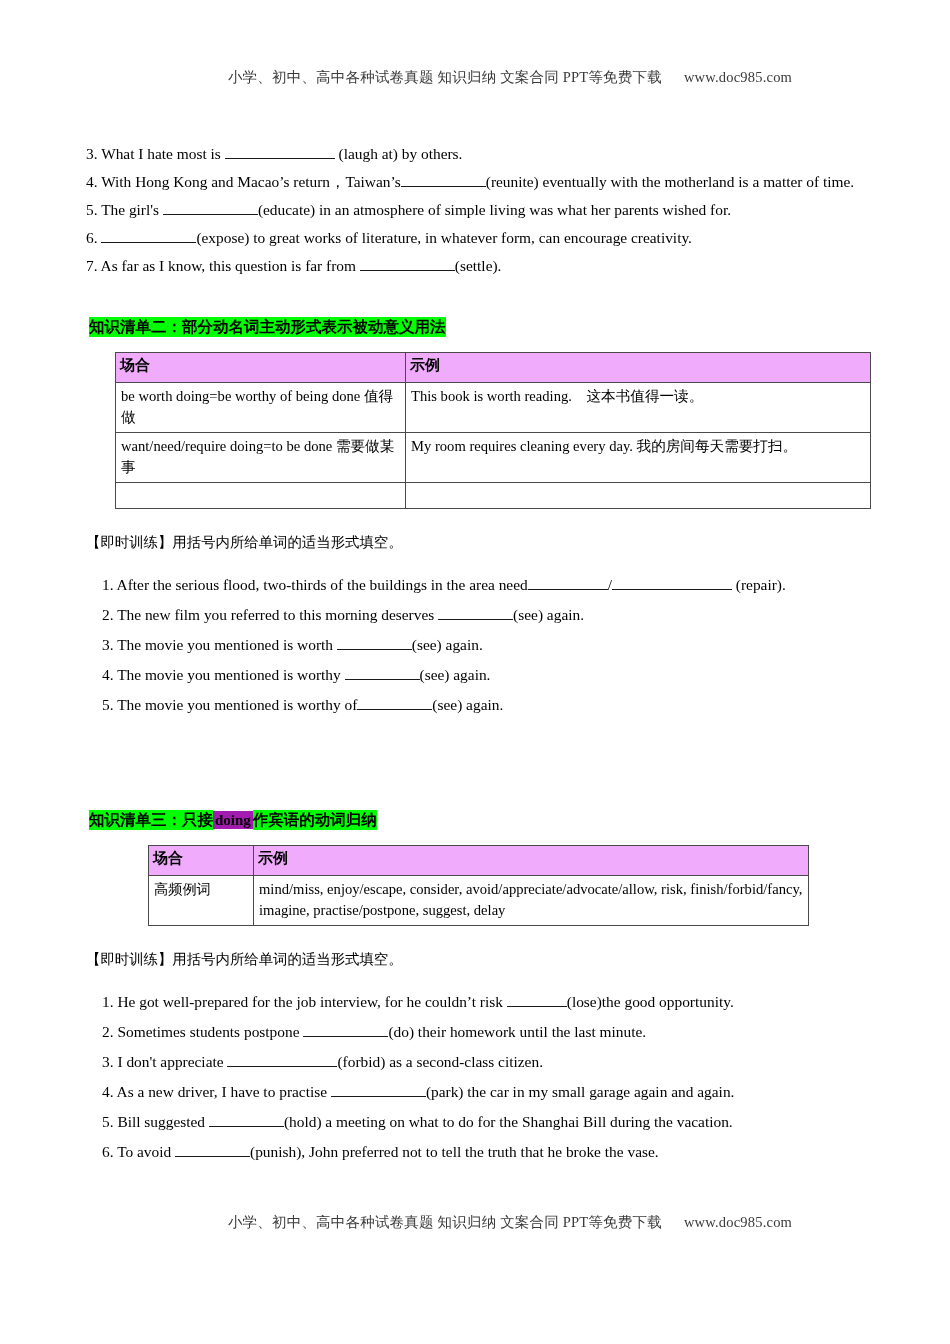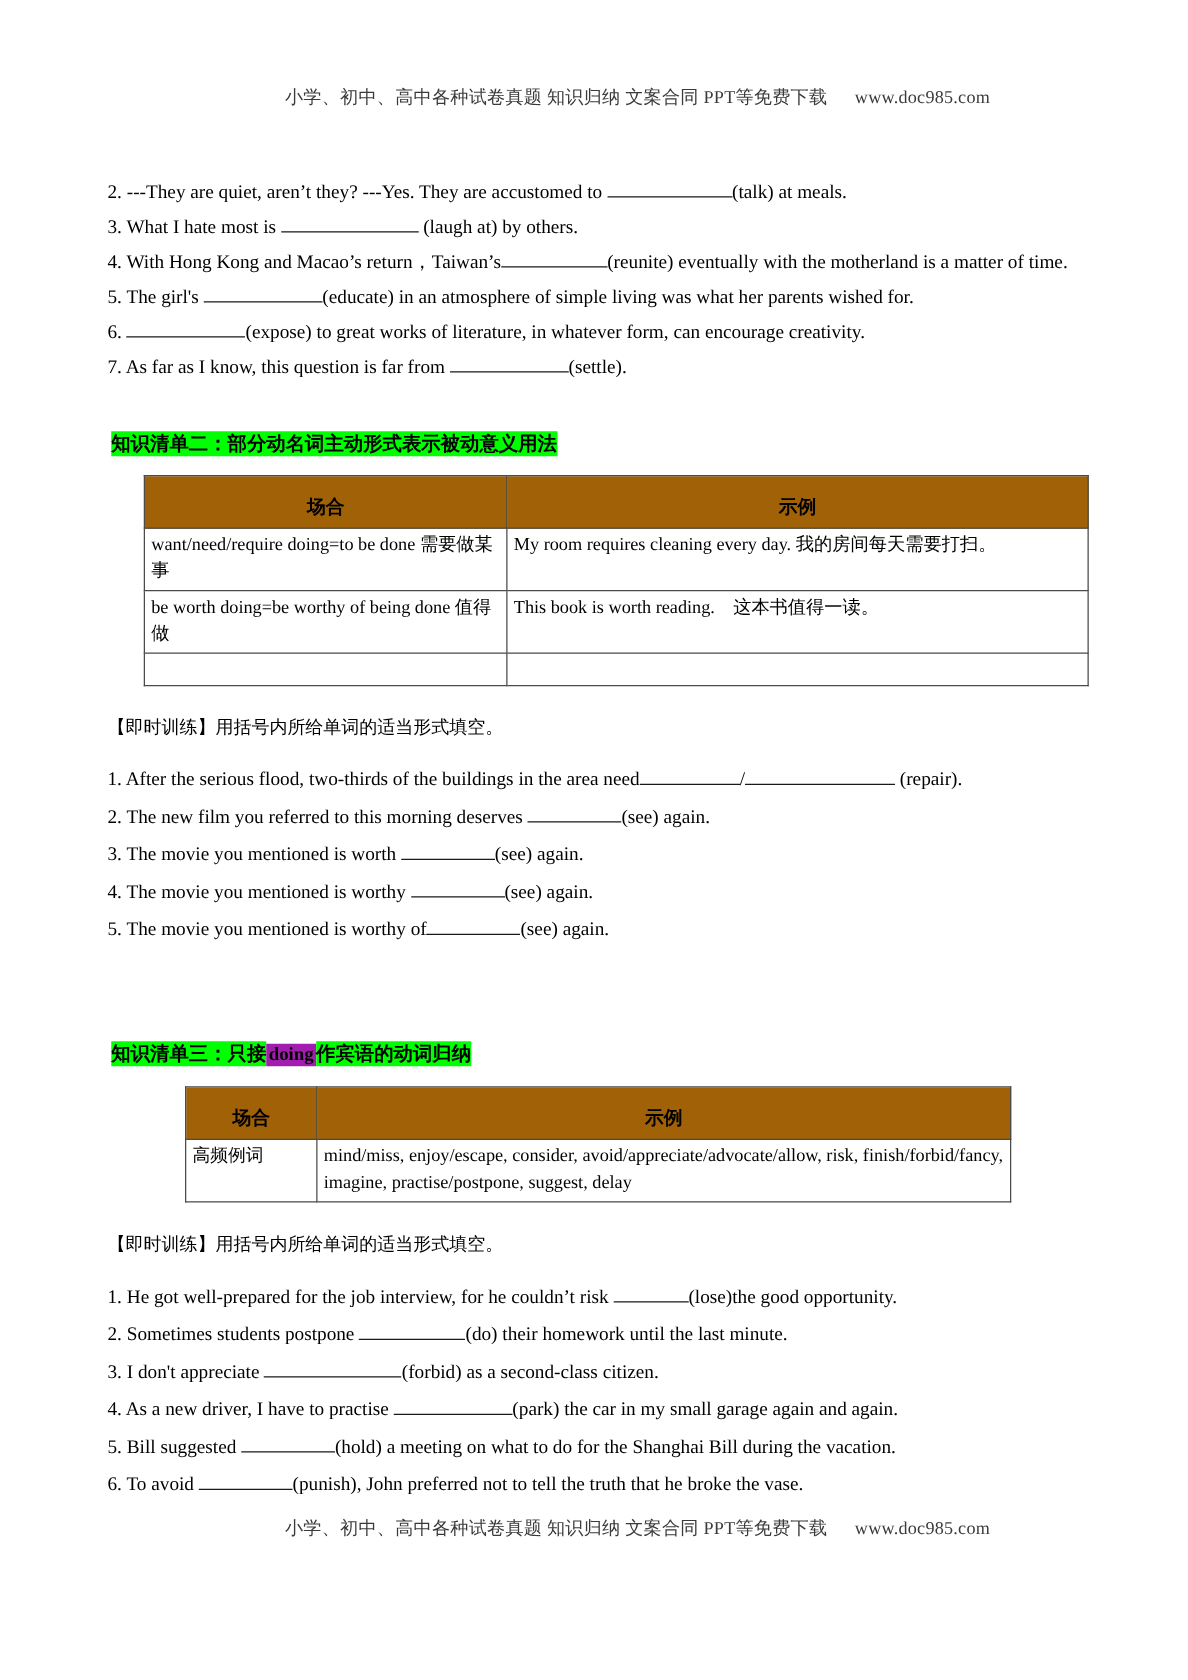--- a/index.html
+++ b/index.html
@@ -102,26 +102,25 @@
   }
   table.ktable td, table.ktable th {
     border: 1px solid #4a4a4a;
     padding: 3px 5px 4px 5px;
     vertical-align: top;
     line-height: 21px;
     font-weight: normal;
     text-align: left;
   }
   table.ktable th {
-    background: #a16207;
-    text-align: center;
+    background: #f0abfc;
     font-family: "DejaVu Sans", "Liberation Sans", sans-serif;
     font-weight: bold;
     font-size: 15px;
-    padding: 14px 4px 7px 4px;
+    padding: 2px 4px 7px 4px;
     line-height: 20px;
   }
   .cjk {
     font-family: "DejaVu Sans", "Liberation Sans", sans-serif;
     font-size: 14.2px;
   }
   .cell-just {
     text-align: justify;
     text-justify: inter-ideograph;
   }
@@ -130,36 +129,35 @@
   .instr {
     font-size: 15.2px;
     line-height: 26px;
     font-family: "Liberation Serif", "DejaVu Serif", serif;
   }
   .instr .cjk-i {
     font-family: "DejaVu Sans", "Liberation Sans", sans-serif;
     font-size: 14.4px;
   }
 
-  .exlist { margin: 0; }
+  .exlist { margin: 16px; }
   .exlist .para { margin-top: 2px; }
 </style>
 </head>
 <body>
 
 <div class="page">
 
   <div class="runhead">
     <span>小学、初中、高中各种试卷真题  知识归纳  文案合同  PPT等免费下载</span><span class="gap"></span><span>www.doc985.com</span>
   </div>
 
   <div class="content">
 
     <div>
-      <p class="para"><span>2.</span> <span>---They are quiet, aren’t they? ---Yes. They are accustomed to </span><span class="blank b100"></span><span>(talk) at meals.</span></p>
 
       <p class="para"><span>3.</span> <span>What I hate most is </span><span class="blank b110"></span><span> (laugh at) by others.</span></p>
 
       <p class="para justify"><span>4.</span> <span>With Hong Kong and Macao’s return，Taiwan’s</span><span class="blank b85"></span><span>(reunite) eventually with the motherland is a matter of time.</span></p>
 
       <p class="para"><span>5.</span> <span>The girl's </span><span class="blank b95"></span><span>(educate) in an atmosphere of simple living was what her parents wished for.</span></p>
 
       <p class="para"><span>6.</span> <span> </span><span class="blank b95"></span><span>(expose) to great works of literature, in whatever form, can encourage creativity.</span></p>
 
       <p class="para"><span>7.</span> <span>As far as I know, this question is far from </span><span class="blank b95"></span><span>(settle).</span></p>
@@ -178,26 +176,26 @@
             <col style="width:465px">
           </colgroup>
         <thead>
           <tr>
             <th>场合</th>
             <th>示例</th>
           </tr>
         </thead>
         <tbody>
           <tr>
+            <td>be worth doing=be worthy of being done 值得做</td>
+            <td>This book is worth reading.　这本书值得一读。</td>
+          </tr>
+          <tr>
             <td class="cell-just">want/need/require doing=to be done 需要做某事</td>
             <td>My room requires cleaning every day. 我的房间每天需要打扫。</td>
-          </tr>
-          <tr>
-            <td>be worth doing=be worthy of being done 值得做</td>
-            <td>This book is worth reading.　这本书值得一读。</td>
           </tr>
           <tr style="height:26px">
             <td></td>
             <td></td>
           </tr>
         </tbody>
       </table>
 
       <div style="height:5px"></div>
 

